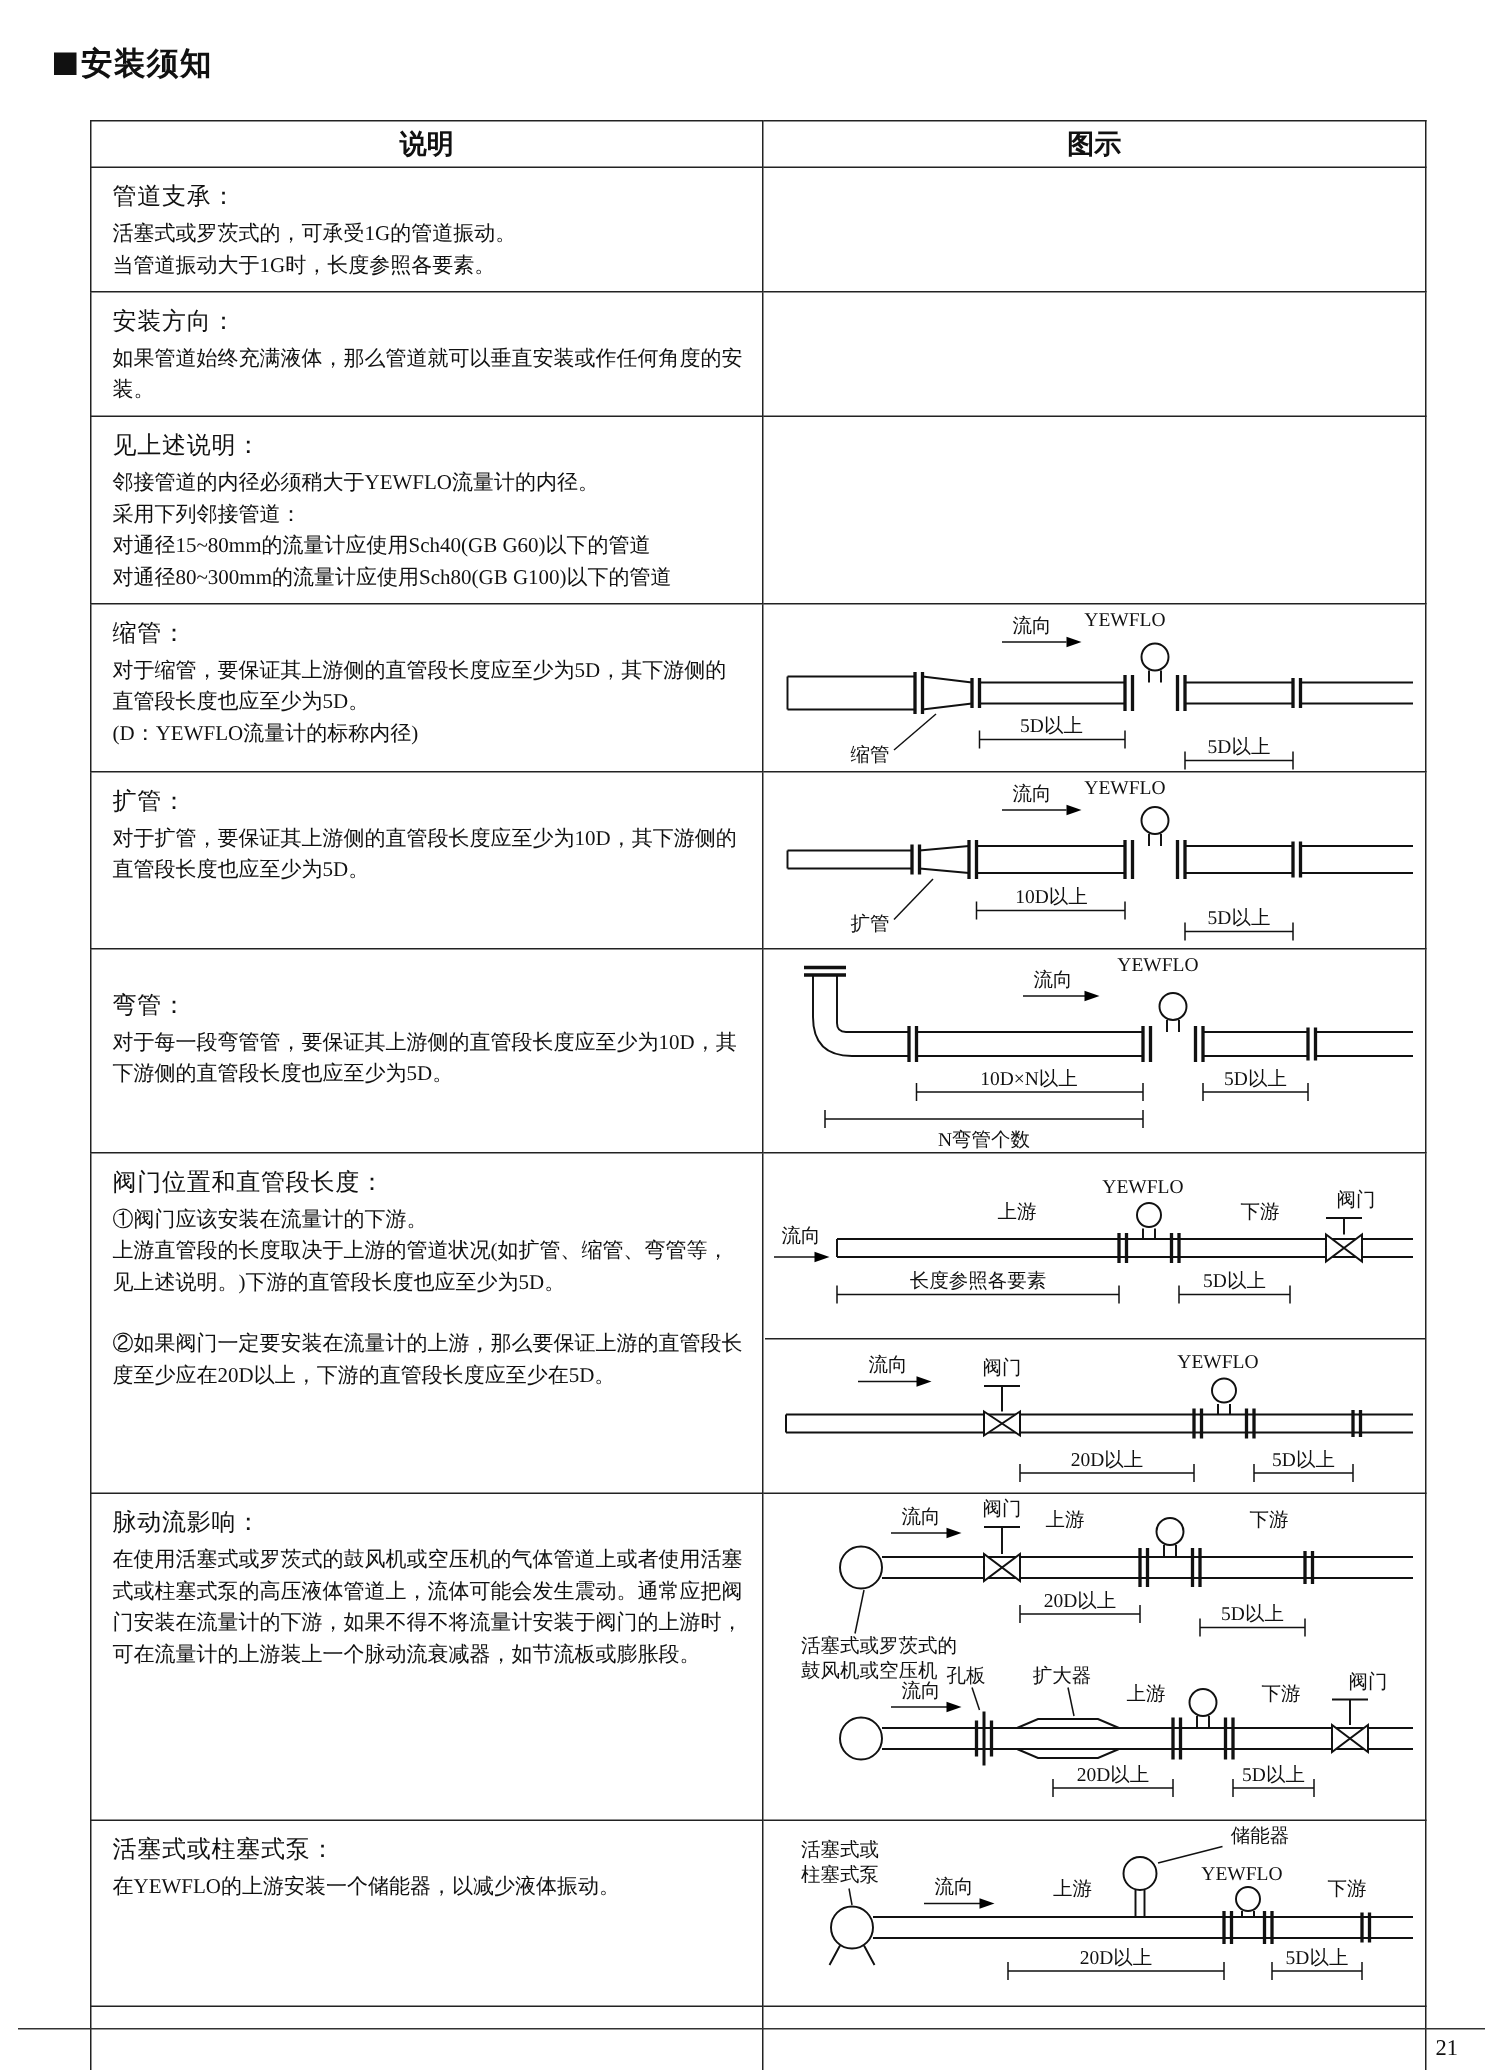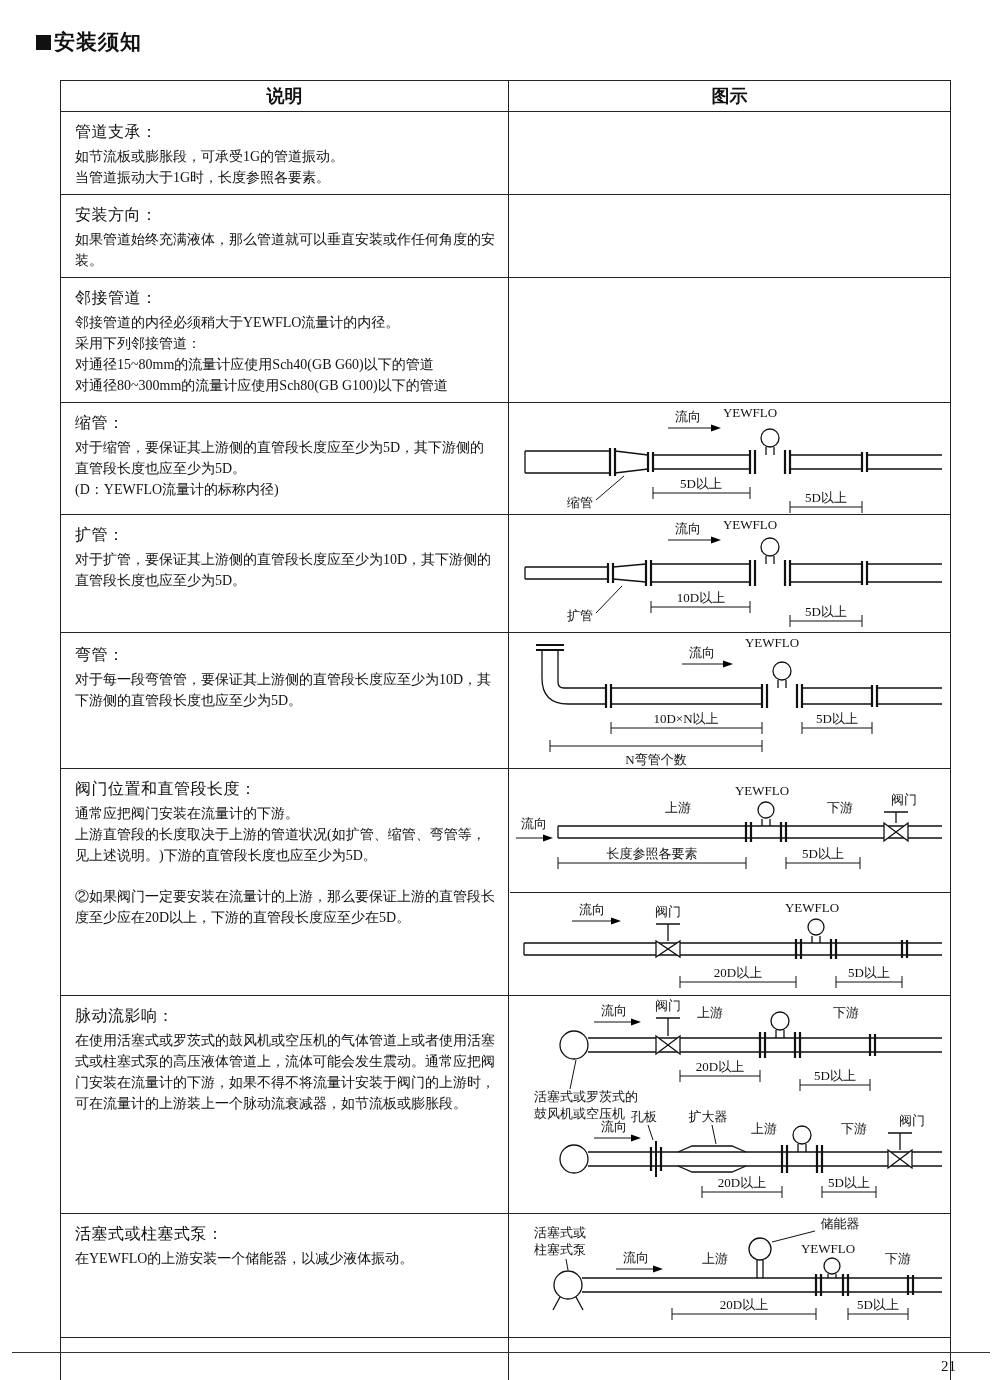--- a/index.html
+++ b/index.html
@@ -5,35 +5,35 @@
   * { margin:0; padding:0; box-sizing:border-box; }
   html,body { width:1000px; height:1380px; background:#ffffff; overflow:hidden; }
   body { font-family:"Liberation Serif","DejaVu Serif",serif; color:#111; position:relative; }
   .title { position:absolute; left:36px; top:28px; font-size:21px; font-weight:bold; letter-spacing:1px; display:flex; align-items:center; gap:3px;text-align:center; }
   .sq { width:15px; height:15px; background:#111; display:inline-block; }
   table.main { position:absolute; left:60px; top:80px; width:890px; border-collapse:collapse; table-layout:fixed; }
   col.c1 { width:448px; } col.c2 { width:442px; }
   td,th { border:1px solid #222; vertical-align:top; }
   th { font-size:18px; font-weight:bold; text-align:center; padding:3px 0; }
   td.desc { padding:8px 12px 6px 14px; font-size:14px; line-height:1.5; }
-  td.desc.pt { padding-top:10px; }
+  td.desc.pt { padding-top:26px; }
   .h { font-size:16px; letter-spacing:0.5px; margin-bottom:2px; }
   .bl { }
   .p3 { margin-top:20px; }
   td.illus { padding:1px 0 0 1px; }
   svg { display:block; }
   svg text { font-size:13px; font-family:"Liberation Serif","DejaVu Serif",serif; fill:#111; }
   .pl { stroke:#111; stroke-width:1.3; fill:none; }
   .fl { stroke:#111; stroke-width:2.2; fill:none; }
   .dm { stroke:#111; stroke-width:1; fill:none; }
   .wf { fill:#fff; stroke:#111; stroke-width:1.3; }
   .sub1 { height:122px; padding-top:12px; }
   .sub2 { border-top:1px solid #222; height:103px; padding-top:4px; }
   .footer-line { position:absolute; left:12px; width:978px; top:1352px; border-top:1.5px solid #333; }
-  .pagenum { position:absolute; right:44px; top:1358px; font-size:15px; }
+  .pagenum { position:absolute; right:28px; top:1358px; font-size:15px; }
 </style>
 </head>
 <body>
 
 <div class="title">
   <span class="sq"></span>
   <span>安装须知</span>
 </div>
 
 <table class="main">
@@ -44,37 +44,37 @@
 
   <tbody>
       <tr style="height:30px;">
     <th>说明</th>
     <th>图示</th>
   </tr>
 
   <tr style="height:68px;font-family:Liberation Serif, serif;">
     <td class="desc">
       <div class="h">管道支承：</div>
-      <div class="bl">如节流板或膨胀段，可承受1G的管道振动。</div>
+      <div class="bl">活塞式或罗茨式的，可承受1G的管道振动。</div>
       <div class="bl">当管道振动大于1G时，长度参照各要素。</div>
     </td>
     <td class="illus"></td>
   </tr>
 
   <tr style="height:74px;">
     <td class="desc">
       <div class="h">安装方向：</div>
       <div class="bl">如果管道始终充满液体，那么管道就可以垂直安装或作任何角度的安装。</div>
     </td>
     <td class="illus"></td>
   </tr>
 
   <tr style="height:110px;">
     <td class="desc">
-      <div class="h">邻接管道：</div>
+      <div class="h">见上述说明：</div>
       <div class="bl">邻接管道的内径必须稍大于YEWFLO流量计的内径。</div>
       <div class="bl">采用下列邻接管道：</div>
       <div class="bl">对通径15~80mm的流量计应使用Sch40(GB G60)以下的管道</div>
       <div class="bl">对通径80~300mm的流量计应使用Sch80(GB G100)以下的管道</div>
     </td>
     <td class="illus"></td>
   </tr>
 
   <tr style="height:110px;">
     <td class="desc">
@@ -209,21 +209,21 @@
           <path d="M40 106 V118 M40 112 H252 M252 106 V118"></path>
         </g>
         <text x="146" y="130" text-anchor="middle">N弯管个数</text>
       </svg>
     </td>
   </tr>
 
   <tr style="height:226px;">
     <td class="desc">
       <div class="h">阀门位置和直管段长度：</div>
-      <div class="bl">通常应把阀门安装在流量计的下游。</div>
+      <div class="bl">①阀门应该安装在流量计的下游。</div>
       <div class="bl">上游直管段的长度取决于上游的管道状况(如扩管、缩管、弯管等，见上述说明。)下游的直管段长度也应至少为5D。</div>
       <div class="bl p3">②如果阀门一定要安装在流量计的上游，那么要保证上游的直管段长度至少应在20D以上，下游的直管段长度应至少在5D。</div>
     </td>
     <td class="illus">
       <div class="sub1">
         <svg width="440" height="96" viewBox="0 0 440 96">
           <text x="24" y="46" text-anchor="middle">流向</text>
           <g>
             <path class="dm" d="M6 56 H34"></path>
                 <polygon points="43,56 33,52.5 33,59.5"></polygon>

